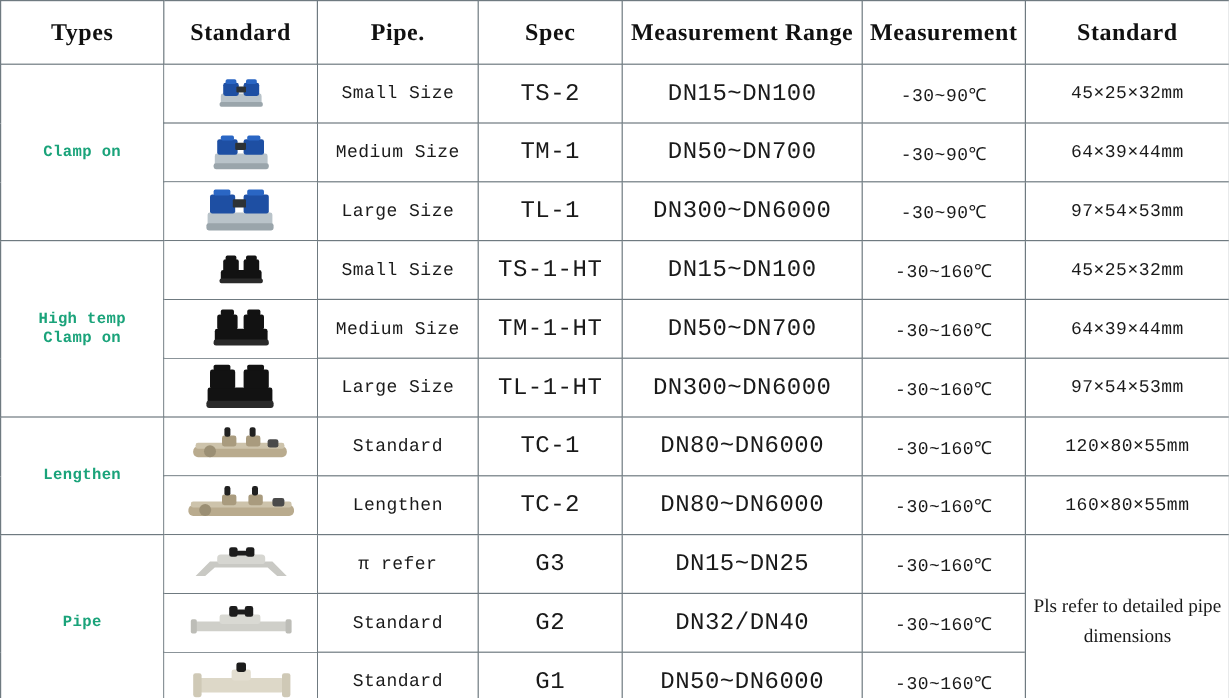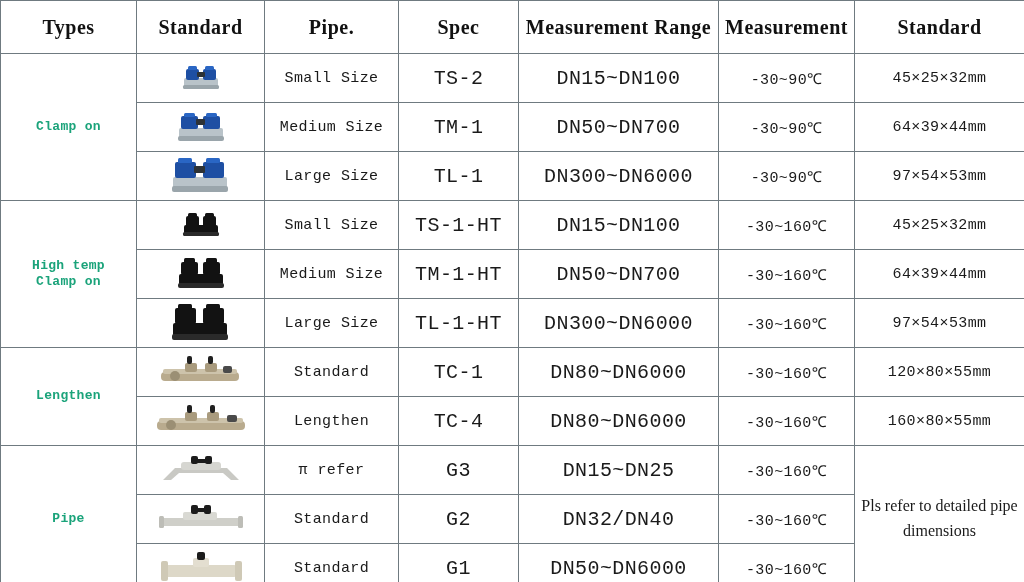--- a/index.html
+++ b/index.html
@@ -287,21 +287,21 @@
                 <rect x="58" y="11" width="12" height="9" rx="2" fill="#a99b7e"></rect>
                 <rect x="38" y="4" width="5" height="8" rx="2" fill="#202020"></rect>
                 <rect x="61" y="4" width="5" height="8" rx="2" fill="#202020"></rect>
                 <circle cx="22" cy="24" r="5" fill="#9b8f74"></circle>
                 <rect x="78" y="14" width="10" height="7" rx="2" fill="#4a4a4a"></rect>
               </g>
             </svg>
           </div>
         </td>
         <td class="spec-cell">Lengthen</td>
-        <td class="model-cell">TC-4</td>
+        <td class="model-cell">TC-2</td>
         <td class="range-cell">DN80~DN6000</td>
         <td class="temp-cell">-30~160℃</td>
         <td class="dim-cell">160×80×55mm</td>
       </tr>
 
       <tr>
         <td class="group-cell" rowspan="3">Pipe</td>
         <td class="pic-cell pic-dash-bottom">
           <div class="pic-wrap">
             <svg class="pic" width="100" height="40" viewBox="0 0 100 40">

